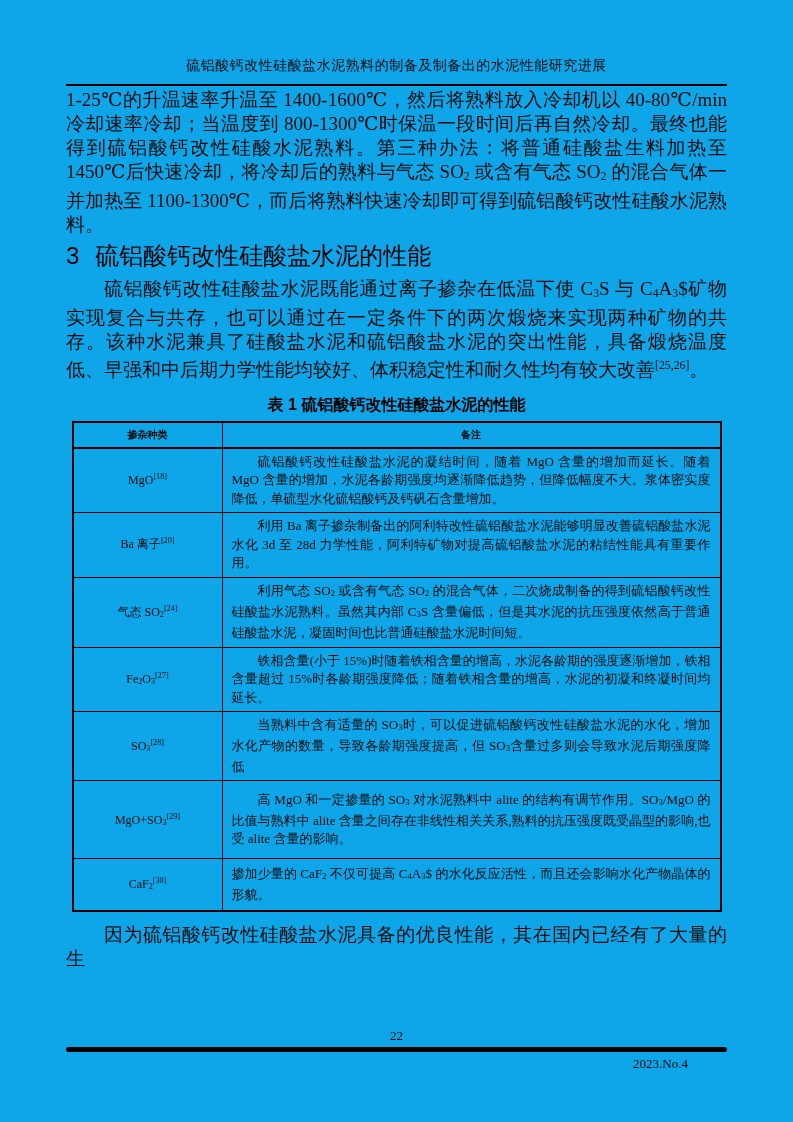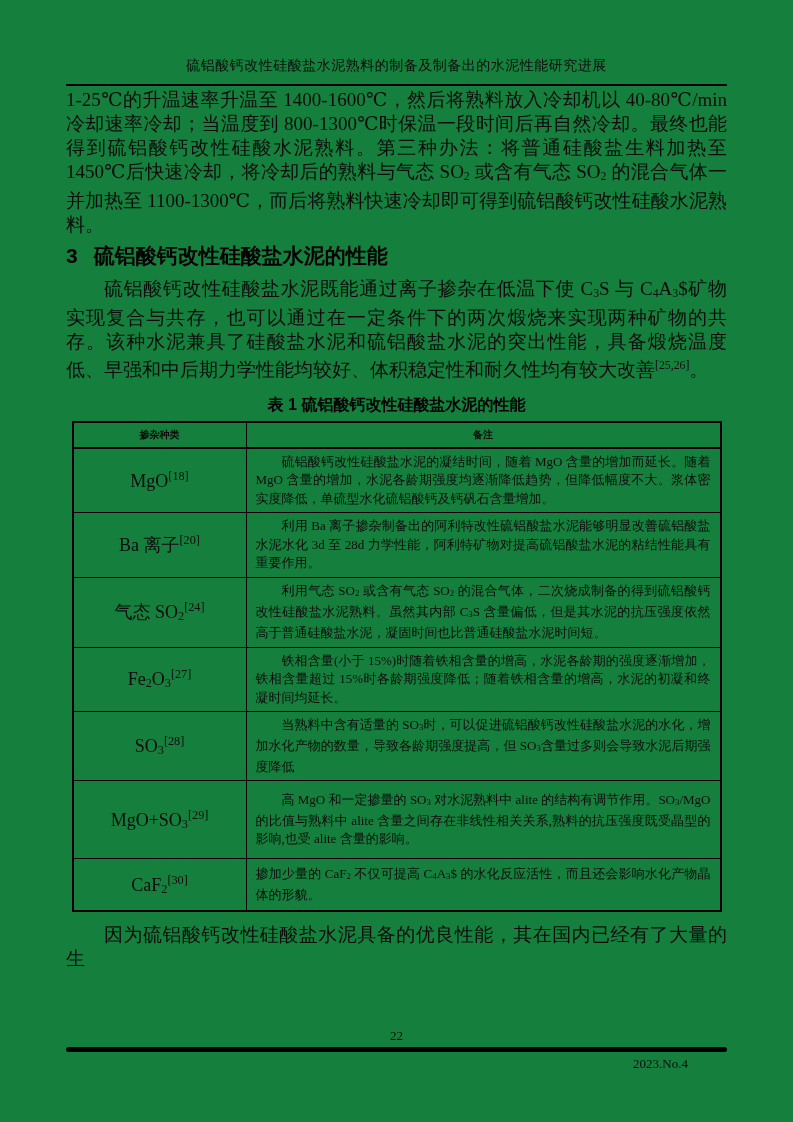--- a/index.html
+++ b/index.html
@@ -1,21 +1,21 @@
 <!DOCTYPE html>
 <html><head>
 <meta charset="utf-8">
 <style>
   html,body{margin:0;padding:0;}
   body{
     width:793px;height:1122px;background:#e9e9e9;
     font-family:"Liberation Serif","DejaVu Serif",serif;
   }
   .page{
-    position:relative;width:793px;height:1122px;background:#15803d;
+    position:relative;width:793px;height:1122px;background:#0ea5e9;
     overflow:hidden;color:#0b0b0b;
   }
   
   .running-head{
     position:absolute;top:57px;left:66px;width:661px;
     text-align:center;font-size:14px;letter-spacing:.5px;white-space:nowrap;
   }
   .head-rule{
     position:absolute;top:84px;left:66px;width:661px;height:2px;background:#000;
   }
@@ -23,40 +23,40 @@
   .body-col{position:absolute;top:88px;left:66px;width:661px;}
   .par{
     margin:0;font-size:19px;line-height:24px;text-align:justify;
     text-justify:inter-ideograph;
   }
   .ind{text-indent:2em;}
   .par sub{font-size:.62em;vertical-align:-0.18em;}
   .par sup{font-size:.62em;vertical-align:super;}
   .section{
     margin:4px 0 6px 0;font-family:"Liberation Sans","DejaVu Sans",sans-serif;
-    font-weight:bold;font-size:21px;line-height:30px;color:#000;
+    font-weight:normal;font-size:24px;line-height:30px;color:#000;
   }
   .section .sec-num{margin-right:16px;}
   
   .table-caption{
     margin:12px 0 6px 0;text-align:center;
     font-family:"Liberation Sans","DejaVu Sans",sans-serif;
     font-weight:bold;font-size:16px;line-height:20px;color:#000;
   }
   table.props{
     width:650px;margin:0 auto;border-collapse:collapse;
     border:2px solid #000;font-size:13px;
   }
   table.props th{
     border:1px solid #000;border-bottom:2px solid #000;
     font-size:10px;font-weight:bold;height:22px;padding:1px 4px;
   }
   table.props td{border:1px solid #000;vertical-align:middle;}
   td.dopant{
-    width:140px;text-align:center;font-size:18px;padding:2px 16px;
+    width:140px;text-align:center;font-size:12px;padding:2px 4px;
   }
   td.note{
     text-align:justify;text-justify:inter-ideograph;
     line-height:18.5px;padding:4px 9px;
   }
   td.note.ind{text-indent:2em;}
   table.props sub{font-size:.68em;vertical-align:-0.15em;}
   table.props sup{font-size:.68em;vertical-align:super;}
   tbody tr:nth-child(1){height:64px;}
   tbody tr:nth-child(2){height:42px;}

